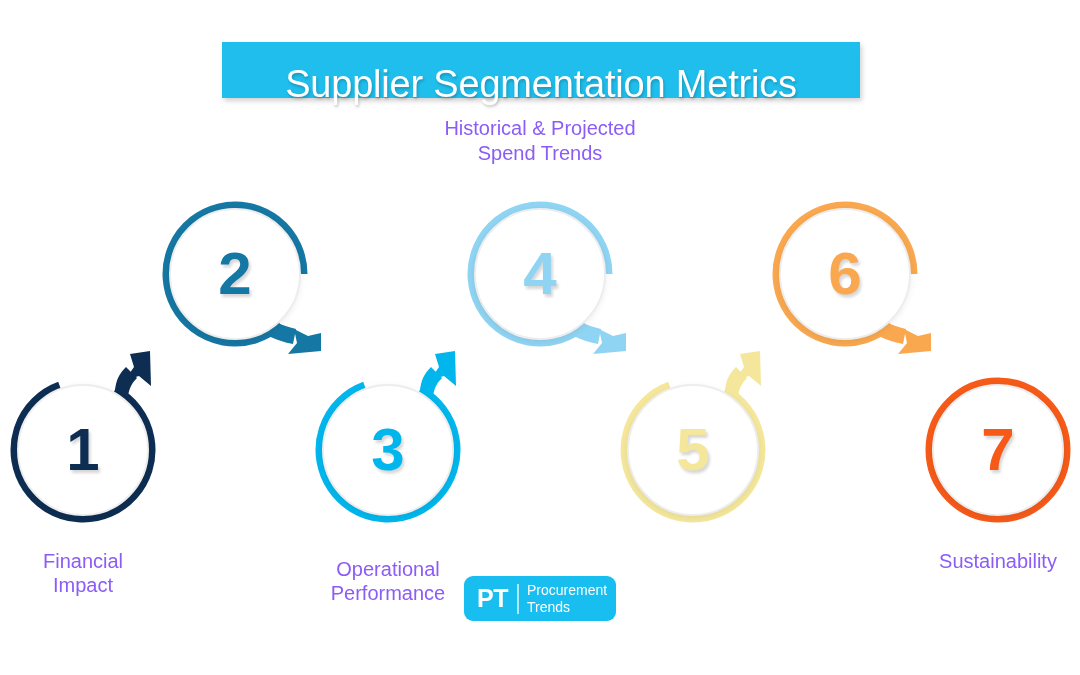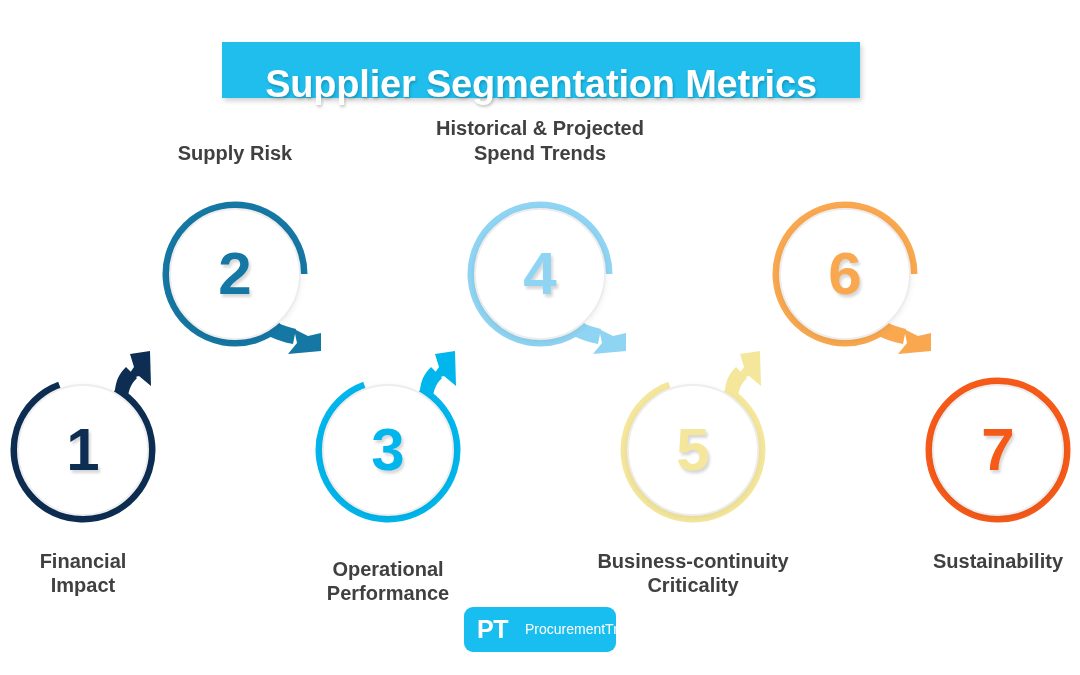--- a/index.html
+++ b/index.html
@@ -25,21 +25,21 @@
     height: 56px;
     background: #1FBEEC;
     display: flex;
     align-items: center;
     justify-content: center;
     box-shadow: 2px 3px 5px rgba(0,0,0,0.18);
   }
   #title-banner .title-text {
     color: #ffffff;
     font-size: 38px;
-    font-weight: bold;
+    font-weight: normal;
     letter-spacing: -0.2px;
     line-height: 1;
     text-shadow: 1px 2px 3px rgba(0,0,0,0.22);
     white-space: nowrap;
     margin-top: 28px;
   }
 
   
   .step {
     position: absolute;
@@ -80,34 +80,34 @@
     line-height: 1;
     text-shadow: 2px 3px 3px rgba(0,0,0,0.16);
     user-select: none;
   }
 
   
   .step-label {
     position: absolute;
     width: 300px;
     text-align: center;
-    color: #404040;
+    color: #8b5cf6;
     font-size: 20px;
-    font-weight: bold;
+    font-weight: normal;
     line-height: 1.22;
     white-space: pre-line;
   }
   .step-label.above { bottom: 100%; }
   .step-label.below { top: 100%; }
 
   
   #logo {
     position: absolute;
     left: 464px;
-    top: 607px;
+    top: 576px;
     width: 152px;
     height: 45px;
     background: #18BEF0;
     border-radius: 9px;
     display: flex;
     align-items: center;
     padding-left: 13px;
     box-sizing: border-box;
   }
   #logo .logo-mark {
@@ -118,20 +118,21 @@
     line-height: 1;
   }
   #logo .logo-divider {
     width: 2px;
     height: 30px;
     background: rgba(255,255,255,0.65);
     margin: 0 8px 0 9px;
   }
   #logo .logo-words {
     display: flex;
+    flex-direction: column;
     justify-content: center;
     color: #ffffff;
     font-size: 14px;
     line-height: 1.16;
   }
 </style>
 </head>
 <body>
 
 <div id="title-banner">
@@ -155,21 +156,20 @@
     <div class="step" style="left: 158px; top: 197px;">
       <svg class="ring-svg" viewBox="0 0 238 238">
         <path d="M 162.49 167.30 A 65 65 0 1 1 184.00 119.00" fill="none" stroke="#1577A3" stroke-width="15" stroke-linecap="butt"></path>
         <g fill="#1577A3">
           <path d="M 146 156 C 158 167, 164 170, 180 174 L 177 189 C 158 185, 148 180, 135 167 Z"></path>
           <polygon points="205 196 172 199 181 188 178 174 192 181 205 178"></polygon>
         </g>
       </svg>
       <div class="inner-disc"></div>
       <div class="step-number" style="color: rgb(21, 119, 163);">2</div>
-      <div class="step-label above" style="left: -73px; margin-bottom: 32px;">Supply Risk</div>
     </div>
     <div class="step" style="left: 311px; top: 373px;">
       <svg class="ring-svg" viewBox="0 0 238 238">
         <path d="M 149.52 61.61 A 65 65 0 1 1 96.77 57.92" fill="none" stroke="#00B6EC" stroke-width="15" stroke-linecap="butt"></path>
         <g fill="#00B6EC">
           <path d="M 149 74 C 152 56, 150 48, 162 36 L 173 47 C 164 56, 165 62, 161 80 Z"></path>
           <polygon points="186 20 187 55 175 45 161 49 170 36 166 23"></polygon>
         </g>
       </svg>
       <div class="inner-disc"></div>
@@ -193,22 +193,20 @@
     <div class="step" style="left: 616px; top: 373px;">
       <svg class="ring-svg" viewBox="0 0 238 238">
         <path d="M 149.52 61.61 A 65 65 0 1 1 96.77 57.92" fill="none" stroke="#F4E79C" stroke-width="15" stroke-linecap="butt"></path>
         <g fill="#F4E79C">
           <path d="M 149 74 C 152 56, 150 48, 162 36 L 173 47 C 164 56, 165 62, 161 80 Z"></path>
           <polygon points="186 20 187 55 175 45 161 49 170 36 166 23"></polygon>
         </g>
       </svg>
       <div class="inner-disc"></div>
       <div class="step-number" style="color: rgb(244, 231, 156);">5</div>
-      <div class="step-label below" style="left: -73px; margin-top: 22px;">Business-continuity
-Criticality</div>
     </div>
     <div class="step" style="left: 768px; top: 197px;">
       <svg class="ring-svg" viewBox="0 0 238 238">
         <path d="M 162.49 167.30 A 65 65 0 1 1 184.00 119.00" fill="none" stroke="#F9A84F" stroke-width="15" stroke-linecap="butt"></path>
         <g fill="#F9A84F">
           <path d="M 146 156 C 158 167, 164 170, 180 174 L 177 189 C 158 185, 148 180, 135 167 Z"></path>
           <polygon points="205 196 172 199 181 188 178 174 192 181 205 178"></polygon>
         </g>
       </svg>
       <div class="inner-disc"></div>

